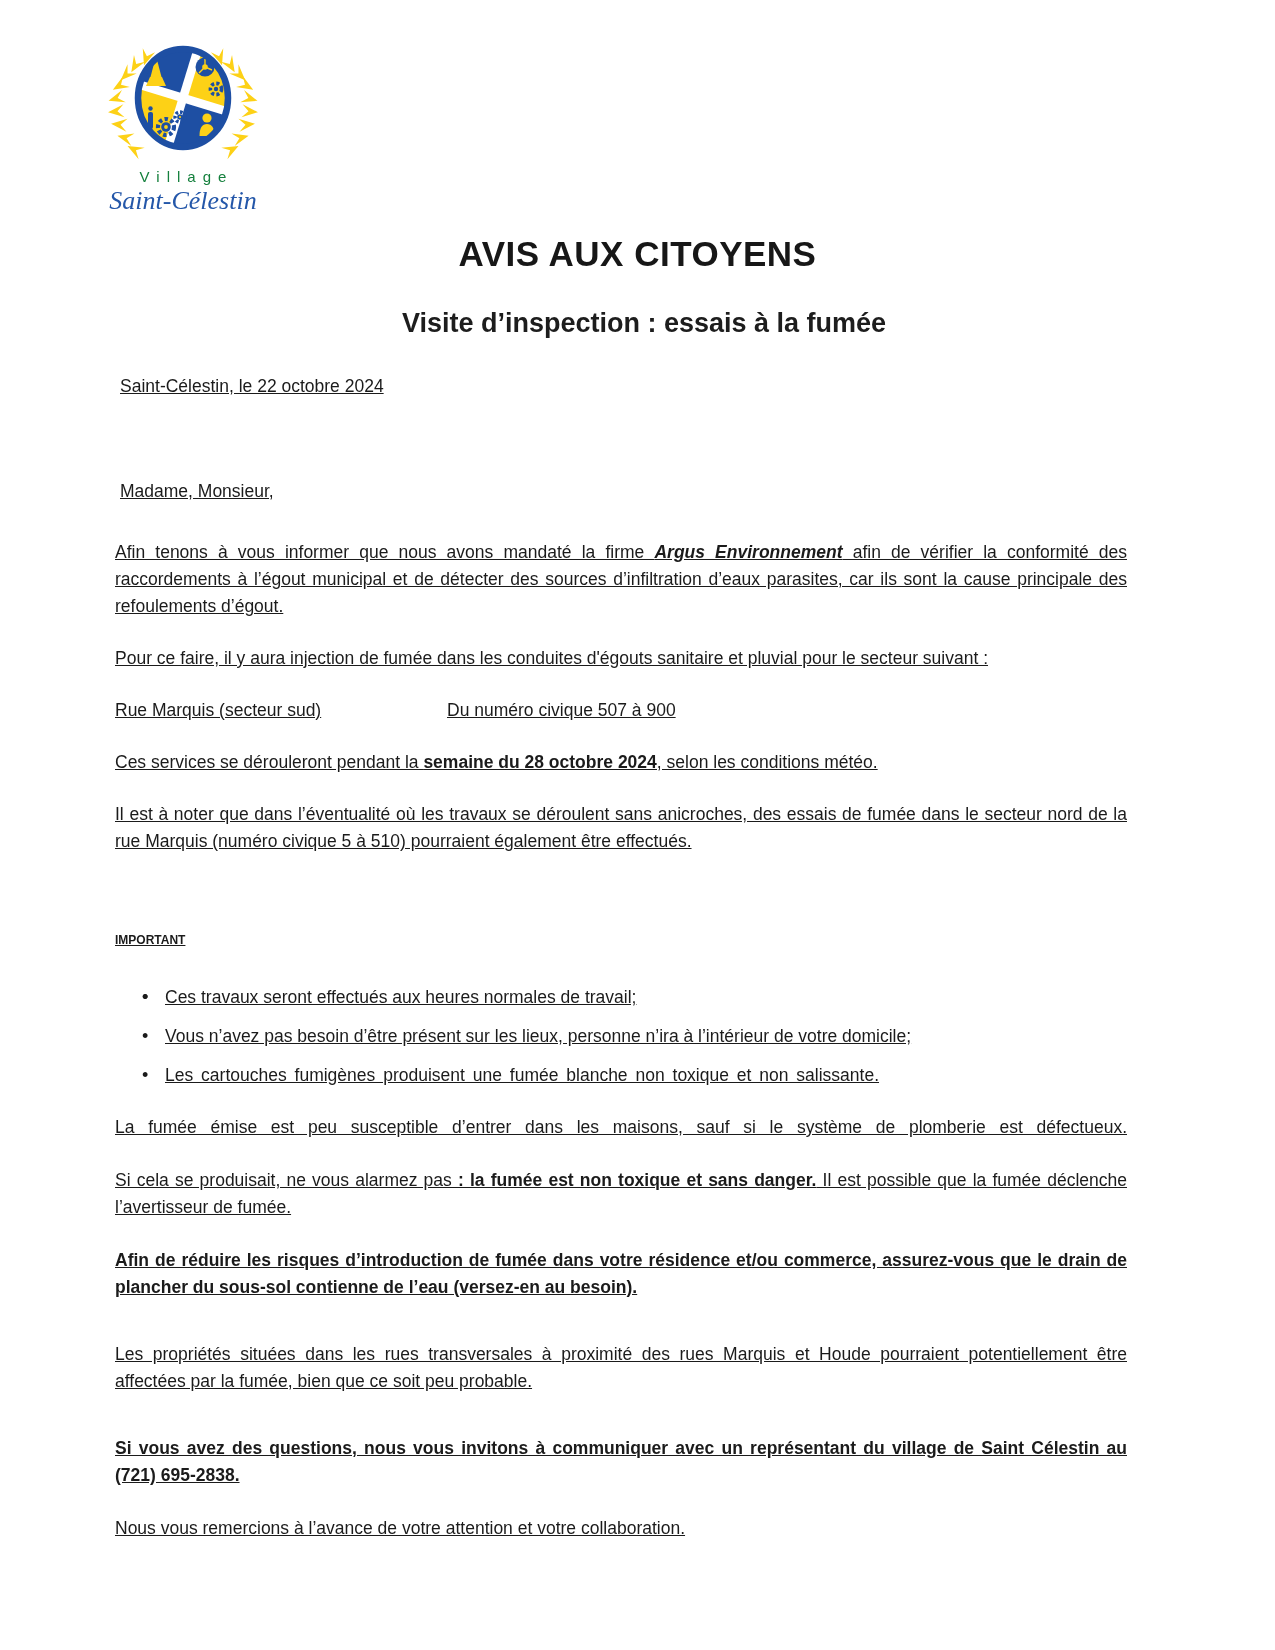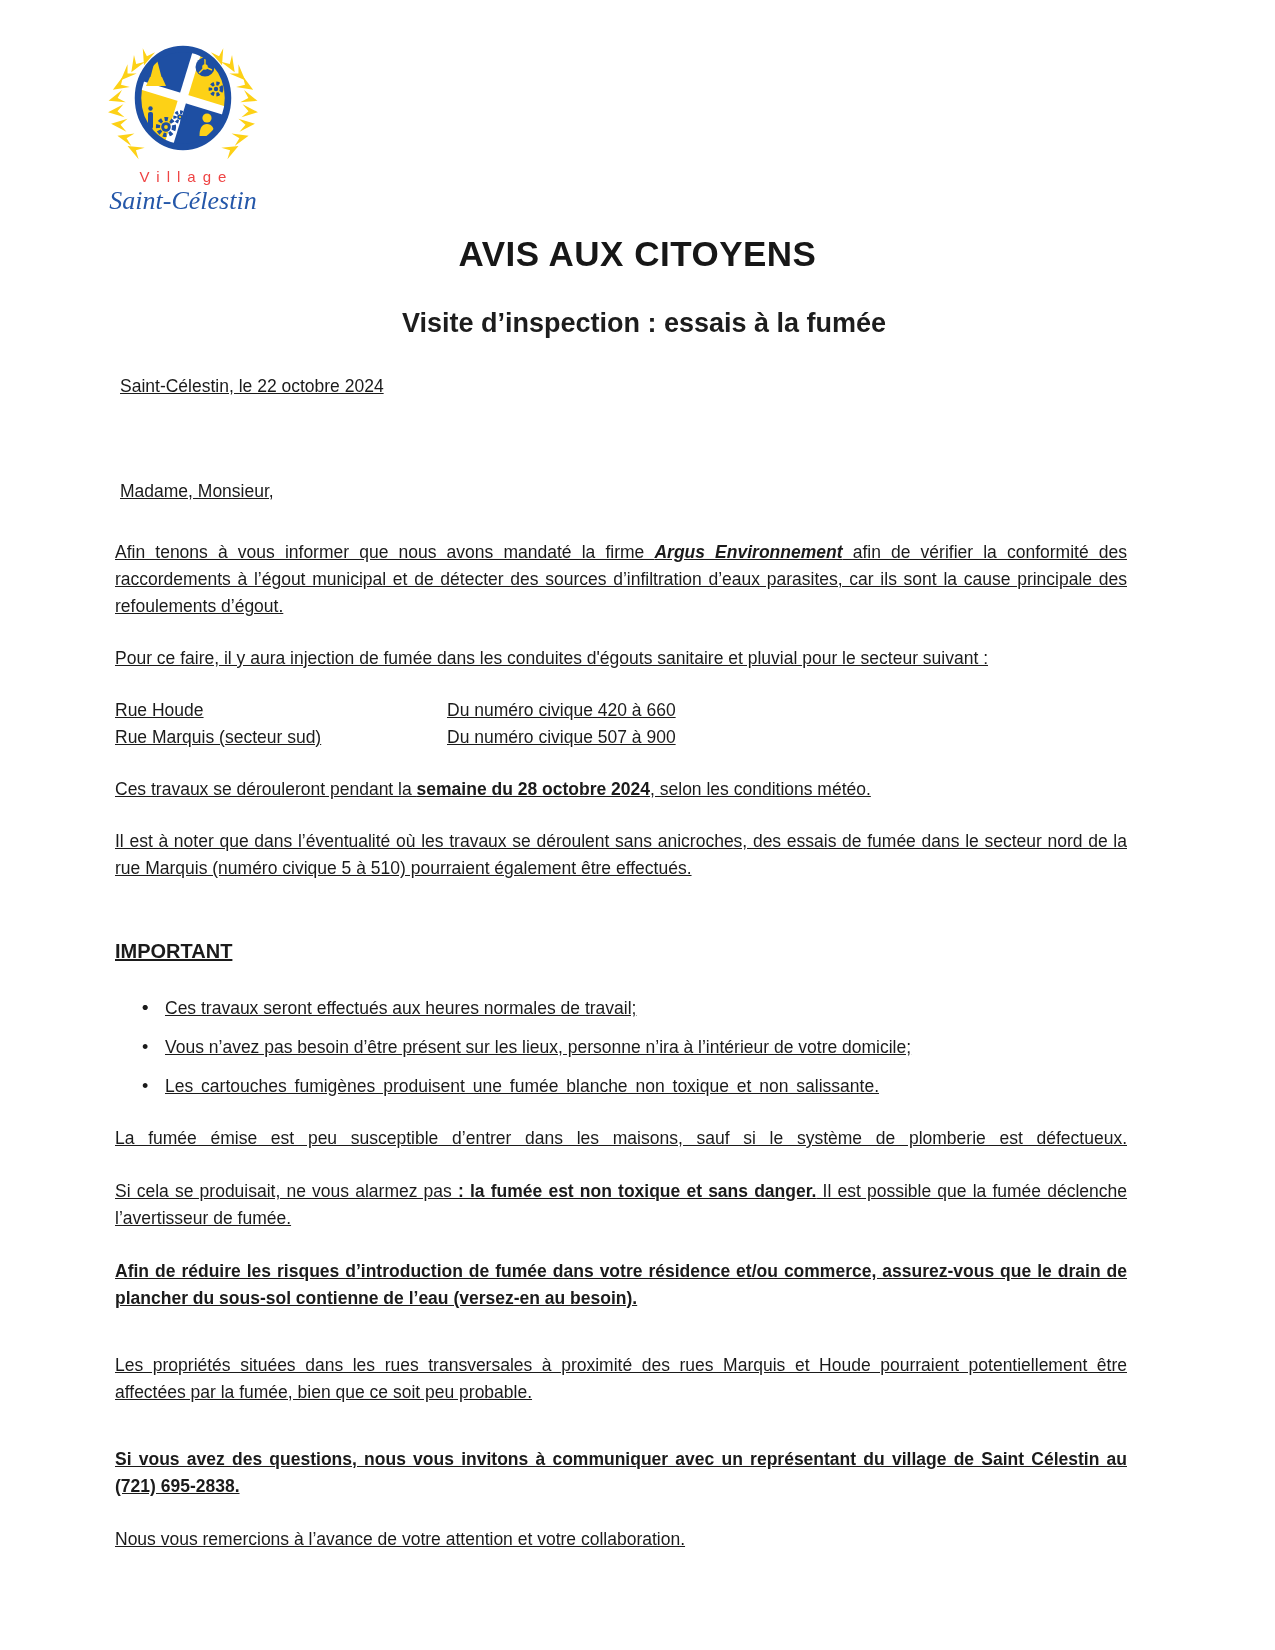--- a/index.html
+++ b/index.html
@@ -14,21 +14,21 @@
     overflow:hidden;
   }
   
   .logo-block{
     position:absolute;left:98px;top:34px;width:170px;
     text-align:center;
   }
   .logo-village{
     margin-top:2px;
     font-size:15px;letter-spacing:7px;padding-left:7px;
-    color:#ef4444;
+    color:#15803d;
   }
   .logo-name{
     font-family:"Liberation Serif", serif;
     font-style:italic;
     font-size:26px;
     color:#2457a9;
     margin-top:1px;
     text-align:center;
   }
   
@@ -51,21 +51,21 @@
   main p{margin:25px 0 0 0;text-align:justify;}
   p.first-para{margin-top:34px;}
   .streets{margin-top:25px;}
   .street-row{display:flex;}
   .street-name{width:332px;flex:0 0 332px;}
   .justify-last{text-align-last:justify;}
   .bold{font-weight:bold;}
   .bold-italic{font-weight:bold;font-style:italic;}
   .bold-underline{font-weight:bold;text-decoration:underline;}
   .important-heading{
-    font-size:20px;font-weight:bold;margin-top:56px;
+    font-size:12px;font-weight:bold;margin-top:72px;
   }
   ul.bullets{
     list-style:none;margin:30px 0 0 0;padding:0;
   }
   ul.bullets li{
     position:relative;padding-left:50px;margin-top:12px;
     text-align:justify;
   }
   ul.bullets li:first-child{margin-top:0;}
   .marker{
@@ -171,30 +171,26 @@
     <div class="dateline">Saint-Célestin, le 22 octobre 2024</div>
 
     <div class="salutation">Madame, Monsieur,</div>
 
     <p class="first-para"><span>Afin tenons à vous informer que nous avons mandaté la firme </span><span class="bold-italic">Argus Environnement</span><span> afin de vérifier la conformité des raccordements à l’égout municipal et de détecter des sources d’infiltration d’eaux parasites, car ils sont la cause principale des refoulements d’égout.</span></p>
 
     <p>Pour ce faire, il y aura injection de fumée dans les conduites d'égouts sanitaire et pluvial pour le secteur suivant :</p>
 
     <div class="streets">
       <div class="street-row">
-        <span class="street-name">Rue Houde</span>
-        <span>Du numéro civique 420 à 660</span>
-      </div>
-      <div class="street-row">
         <span class="street-name">Rue Marquis (secteur sud)</span>
         <span>Du numéro civique 507 à 900</span>
       </div>
     </div>
 
-    <p><span>Ces travaux se dérouleront pendant la </span><span class="bold-underline">semaine du 28 octobre 2024</span><span>, selon les conditions météo.</span></p>
+    <p><span>Ces services se dérouleront pendant la </span><span class="bold-underline">semaine du 28 octobre 2024</span><span>, selon les conditions météo.</span></p>
 
     <p>Il est à noter que dans l’éventualité où les travaux se déroulent sans anicroches, des essais de fumée dans le secteur nord de la rue Marquis (numéro civique 5 à 510) pourraient également être effectués.</p>
 
     <div class="important-heading">IMPORTANT</div>
 
     <ul class="bullets">
       <li><span class="marker"></span></li>
       <li><span class="marker"></span><span>Ces travaux seront effectués aux heures normales de travail;</span></li>
       <li><span class="marker"></span><span>Vous n’avez pas besoin d’être présent sur les lieux, personne n’ira à l’intérieur de votre domicile;</span></li>
       <li class="spread"><span class="marker"></span><span>Les cartouches fumigènes produisent une fumée blanche non toxique et non salissante.</span></li>

